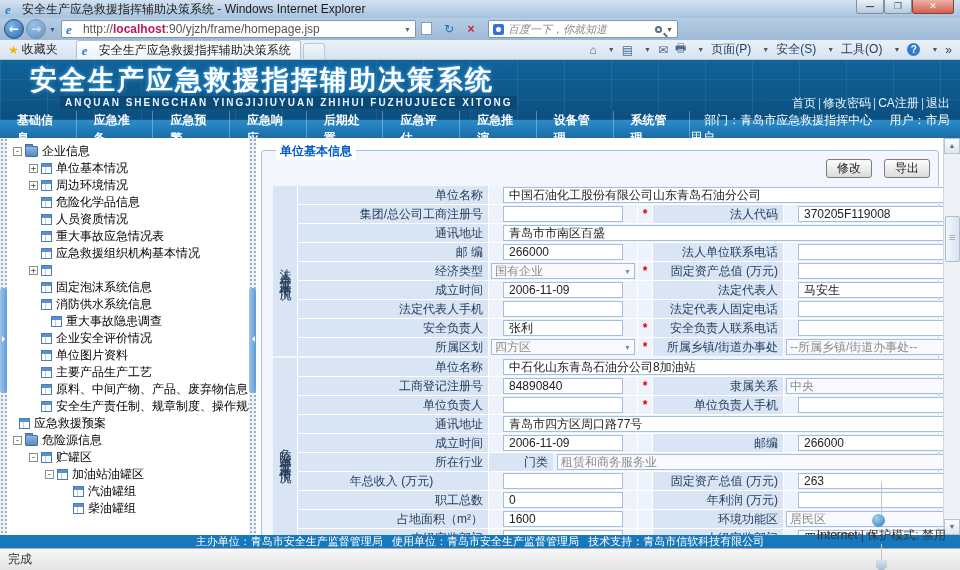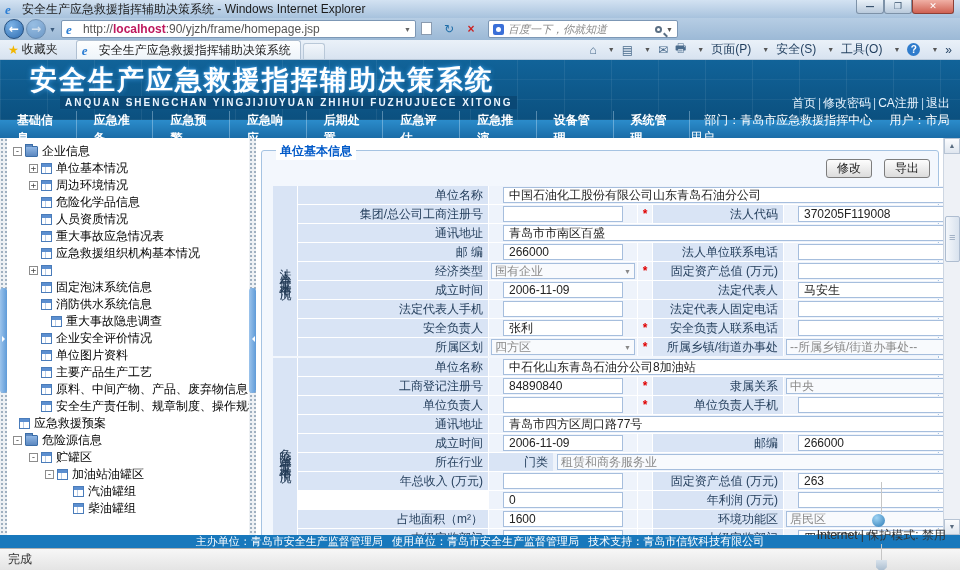--- a/index.html
+++ b/index.html
@@ -485,30 +485,31 @@
               <div class="c-star" style="grid-area: 5 / 7;"></div>
               <div class="c-label" style="grid-area: 6 / 2;">所在行业</div>
               <div class="c-field" style="grid-area: 6 / 3 / auto / 7;">
                 <span class="sublbl">门类</span>
                 <div class="sel">
                   <span>租赁和商务服务业</span>
                   <span class="arr">▼</span>
                 </div>
               </div>
               <div class="c-star" style="grid-area: 6 / 7;">*</div>
-              <div class="c-label" style="grid-area: 7 / 2;">年总收入 (万元)</div>
+              <div class="c-label" style="grid-area: 7 / 2; text-align: center;">年总收入 (万元)</div>
               <div class="c-field" style="grid-area: 7 / 3;">
                 <input class="fld" readonly="" style="">
               </div>
               <div class="c-star" style="grid-area: 7 / 4;"></div>
               <div class="c-label" style="grid-area: 7 / 5;">固定资产总值 (万元)</div>
               <div class="c-field" style="grid-area: 7 / 6;">
                 <input class="fld" readonly="" value="263" style="">
               </div>
               <div class="c-star" style="grid-area: 7 / 7;"></div>
+              <div class="c-label" style="grid-area: 8 / 2;">职工总数</div>
               <div class="c-field" style="grid-area: 8 / 3;">
                 <input class="fld" readonly="" value="0" style="">
               </div>
               <div class="c-star" style="grid-area: 8 / 4;"></div>
               <div class="c-label" style="grid-area: 8 / 5;">年利润 (万元)</div>
               <div class="c-field" style="grid-area: 8 / 6;">
                 <input class="fld" readonly="" style="">
               </div>
               <div class="c-star" style="grid-area: 8 / 7;"></div>
               <div class="c-label" style="grid-area: 9 / 2;">占地面积（m²）</div>

